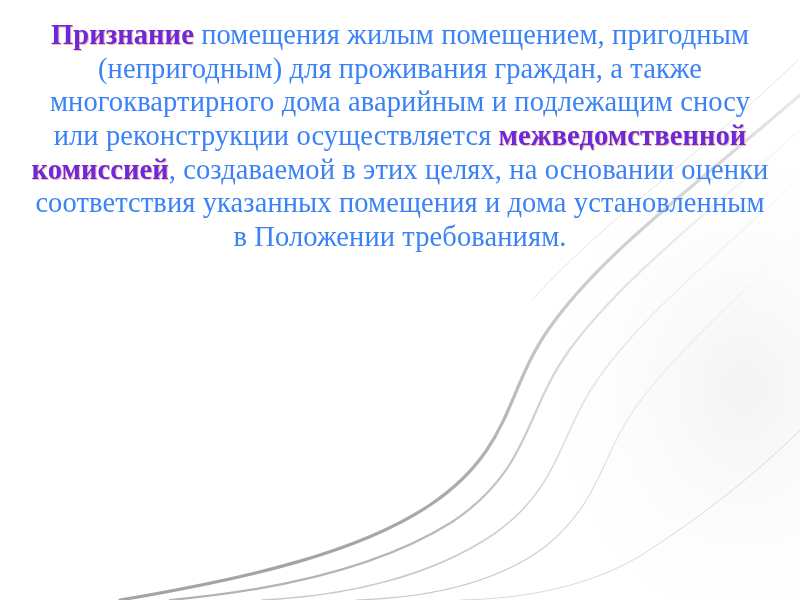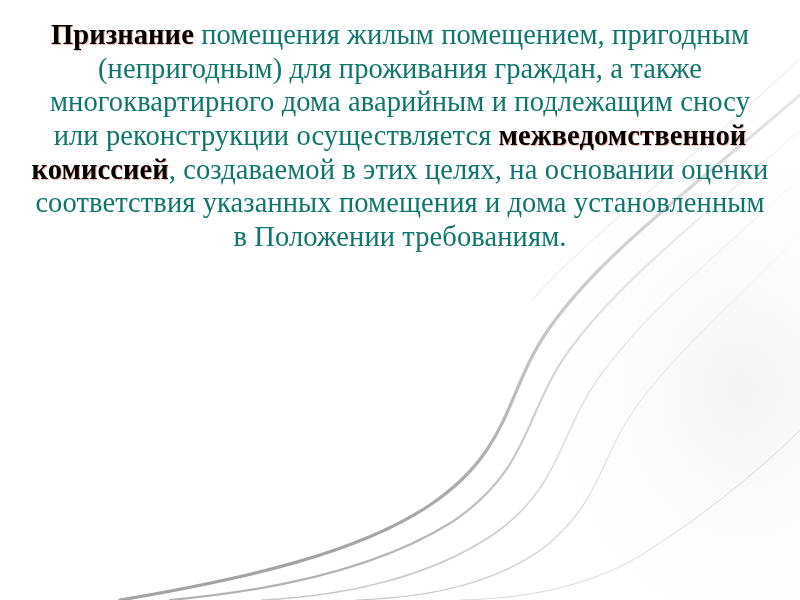--- a/index.html
+++ b/index.html
@@ -31,26 +31,26 @@
     left: 28px;
     top: 18px;
     width: 744px;
     text-align: center;
     font-size: 28.5px;
     line-height: 1.18;
     color: #000000;
     letter-spacing: 0.1px;
   }
   .hl {
-    color: #000000;
+    color: #6d28d9;
     font-weight: bold;
     text-shadow: 1px 1px 0 #f4b9a8;
   }
   .body-text {
-    color: #0f766e;
+    color: #3b82f6;
   }
 </style>
 </head>
 <body>
 
 <div id="slide">
 
   <div class="swoosh-layer">
     <svg width="800" height="600" viewBox="0 0 800 600" xmlns="http://www.w3.org/2000/svg" aria-hidden="true">
       <defs>

